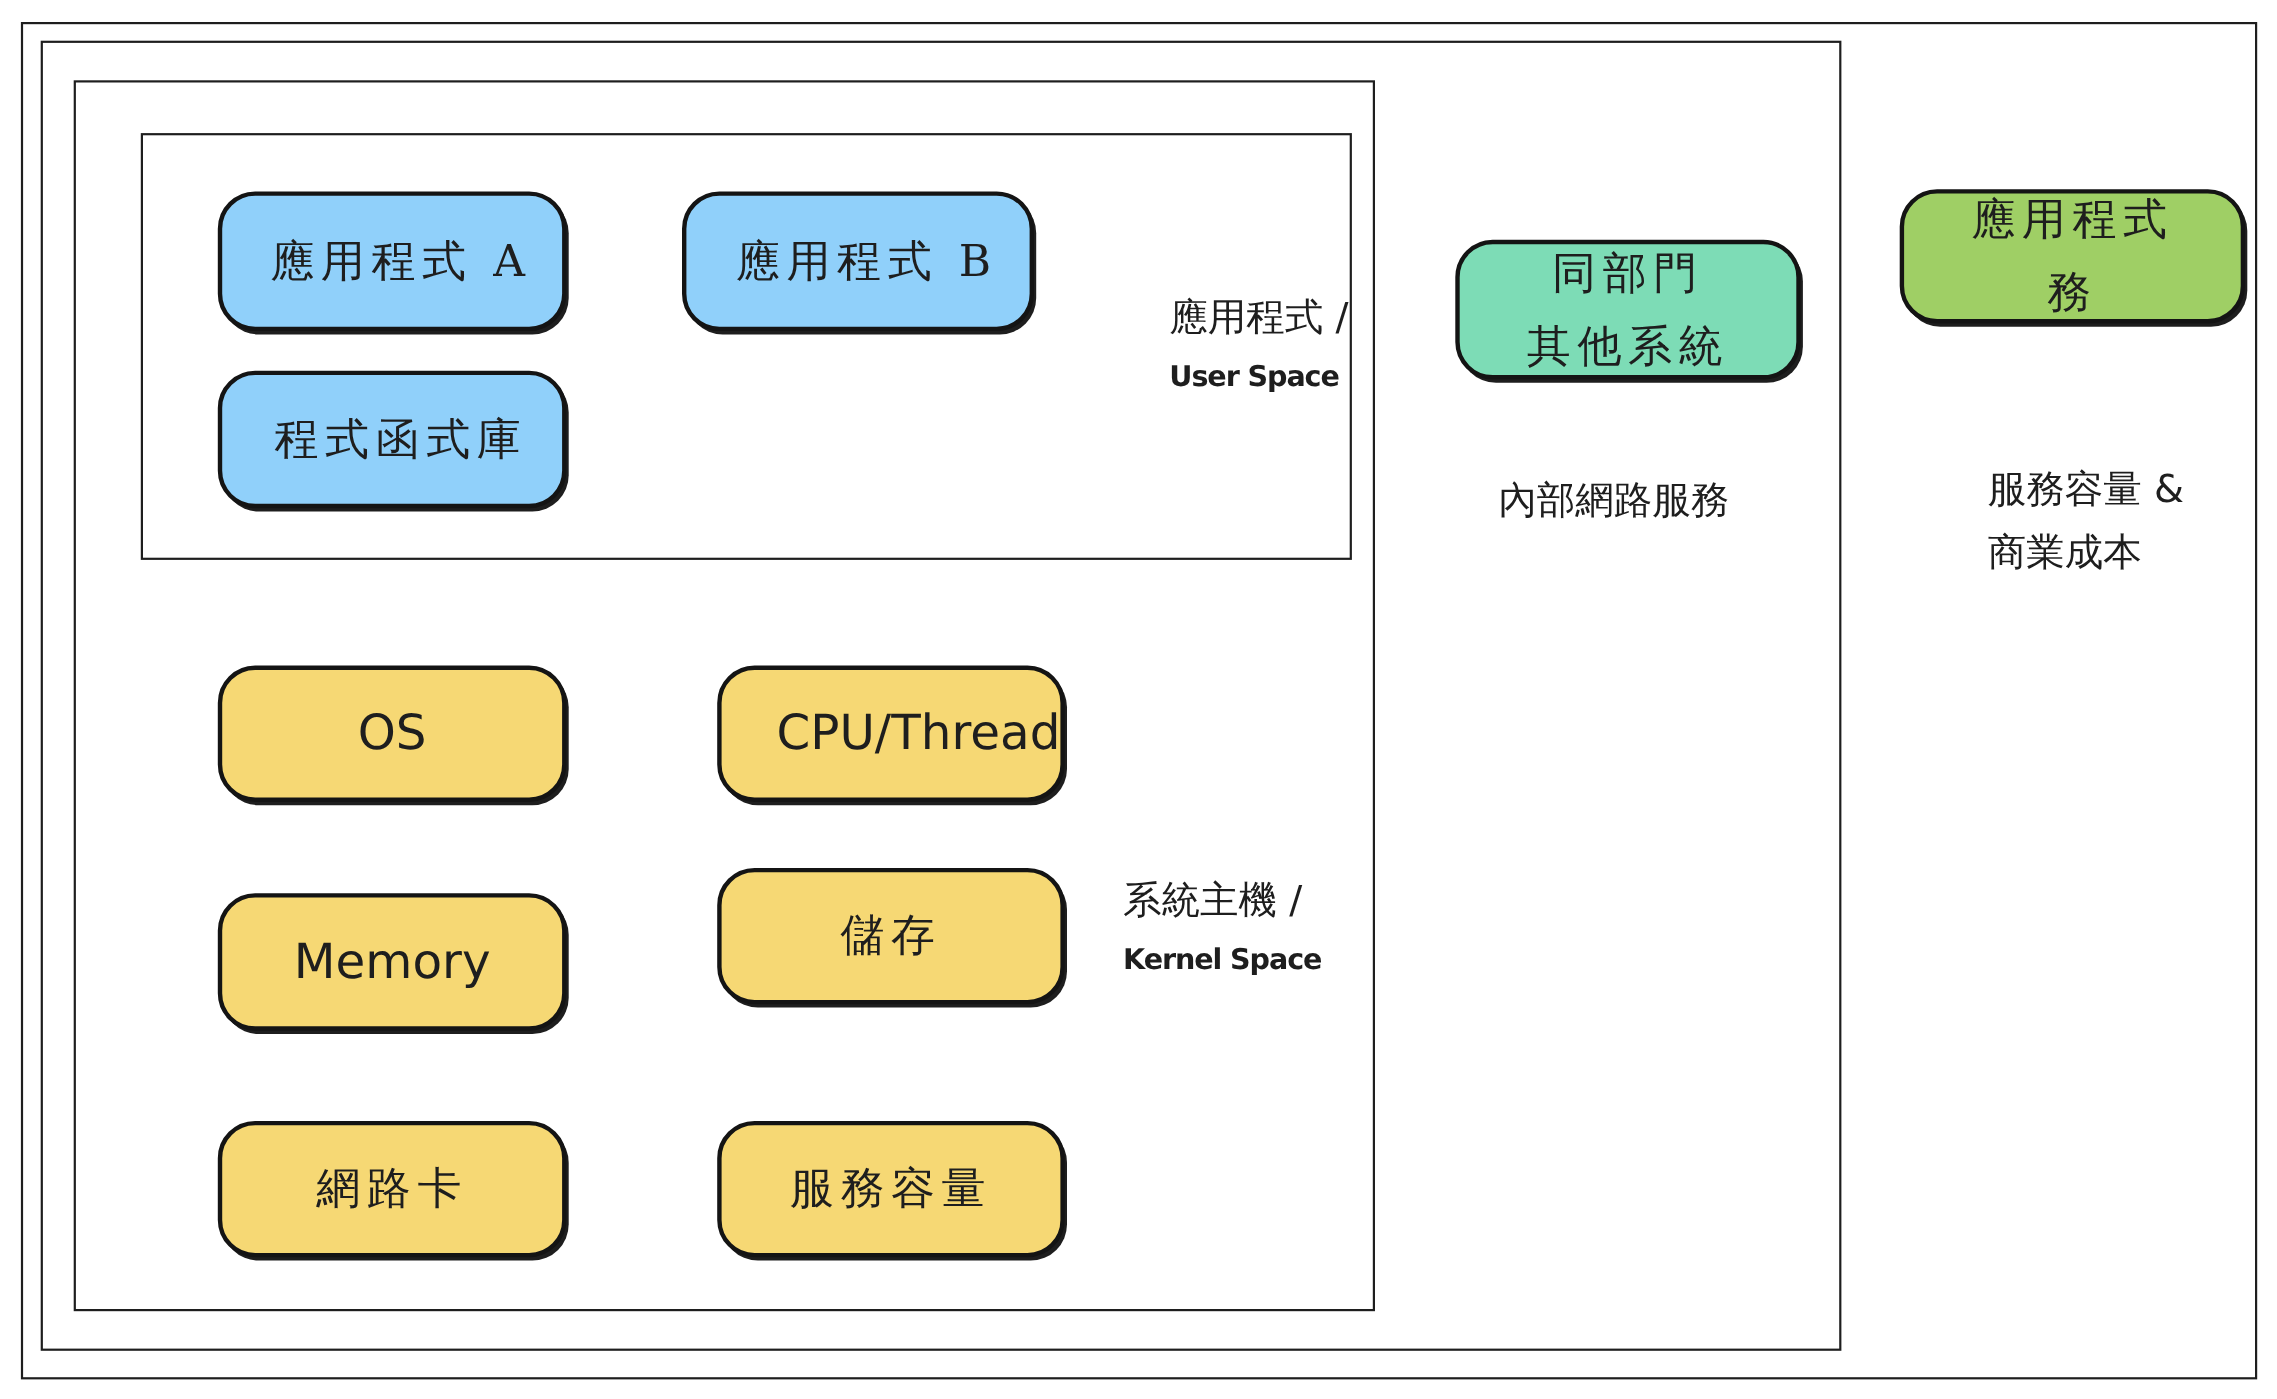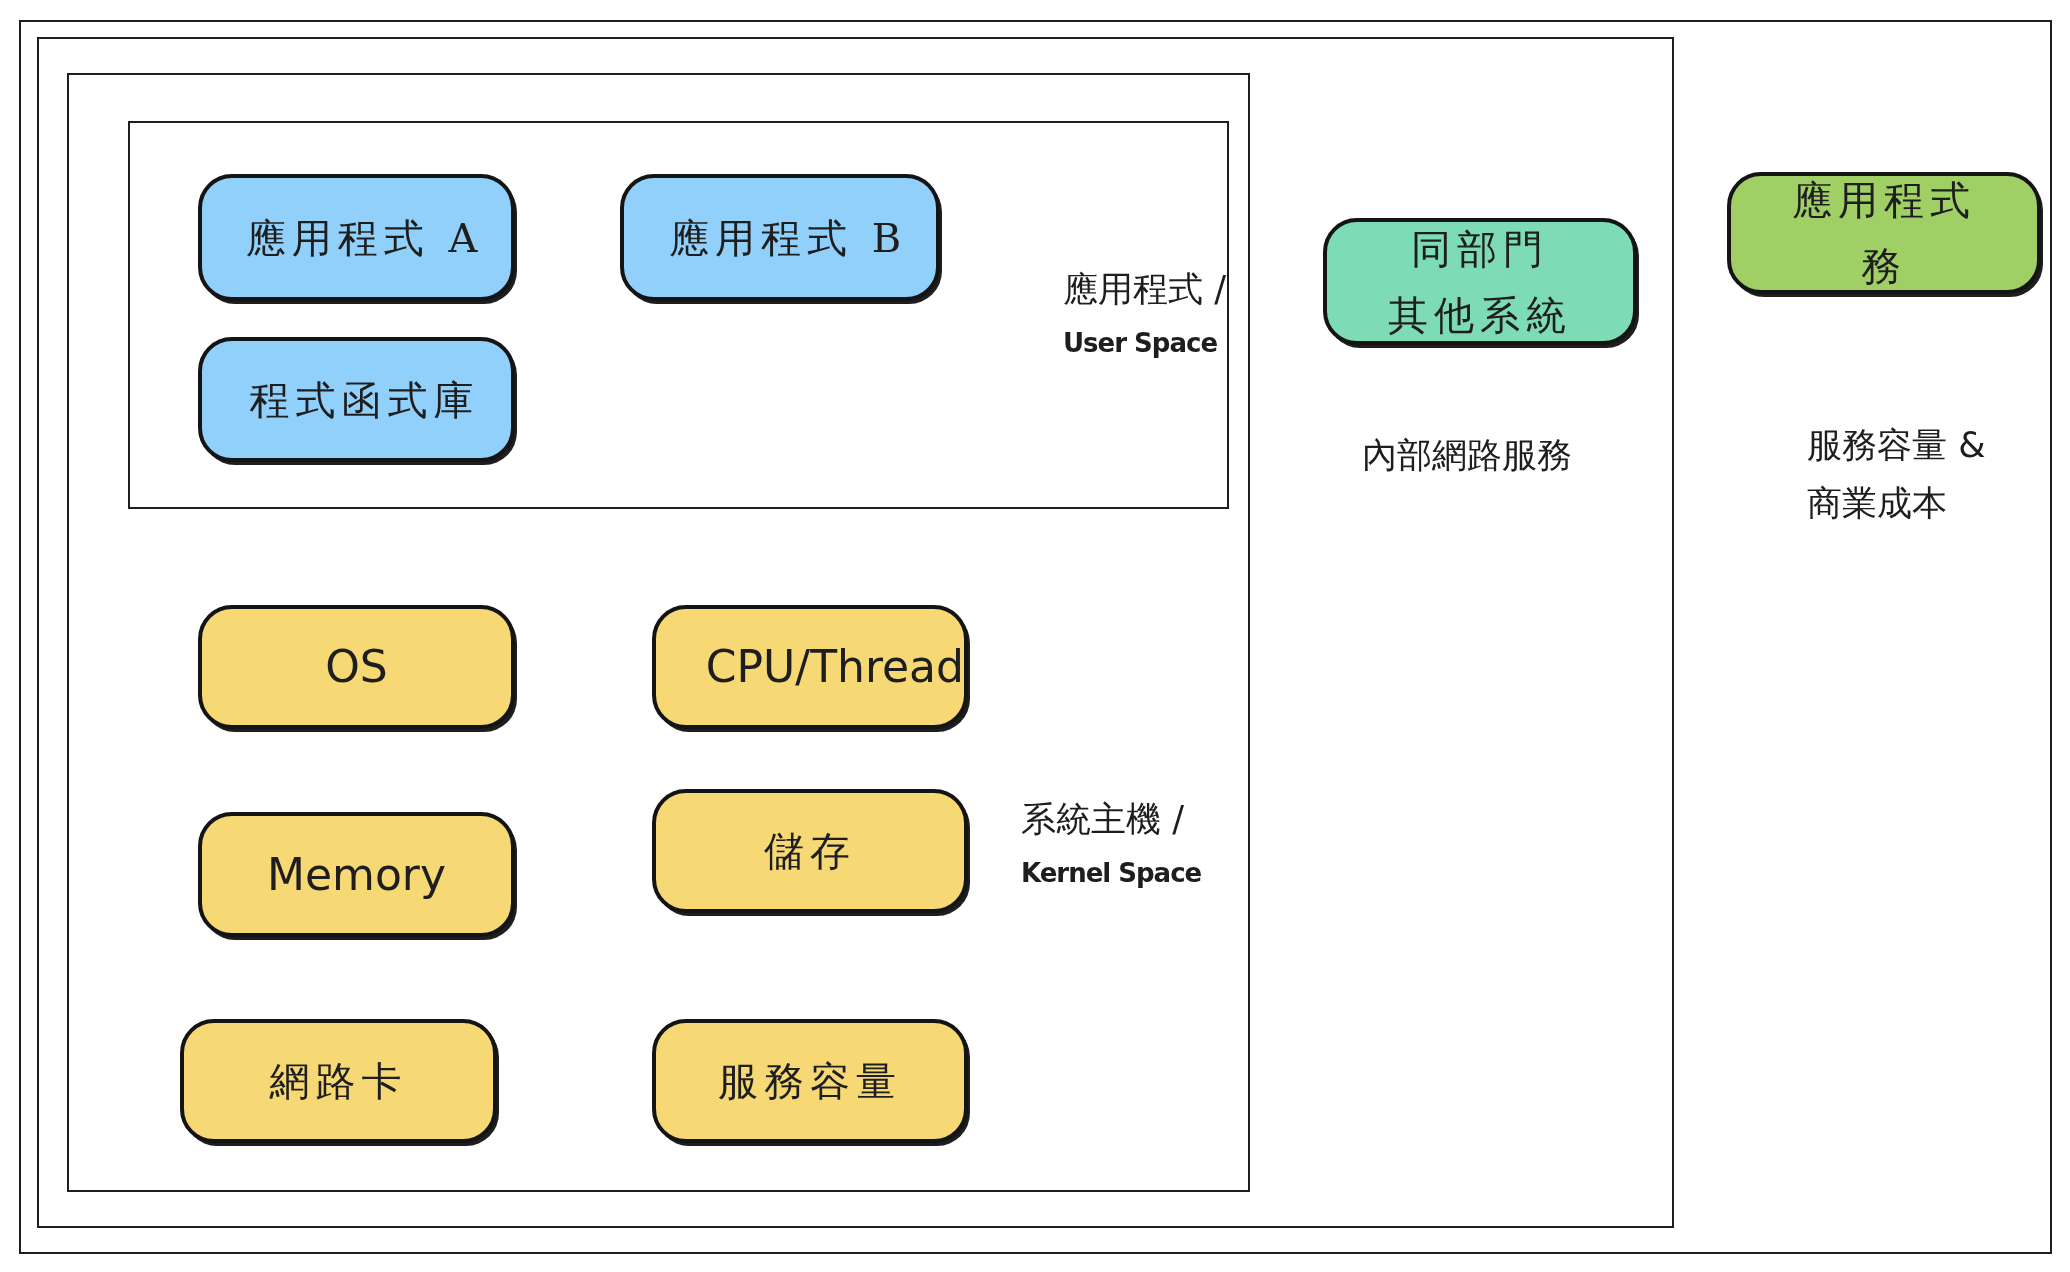--- a/index.html
+++ b/index.html
@@ -46,21 +46,21 @@
 </div>
 <div class="node yellow latin" style="left:652px; top:605px; width:316px; height:124px;justify-content:flex-end;">
   <span>CPU/Thread</span>
 </div>
 <div class="node yellow latin" style="left:198px; top:812px; width:317px; height:125px;">
   <span>Memory</span>
 </div>
 <div class="node yellow" style="left:652px; top:789px; width:316px; height:124px;">
   <span>儲存</span>
 </div>
-<div class="node yellow" style="left:180px; top:1019px; width:317px; height:124px;">
+<div class="node yellow" style="left:198px; top:1019px; width:317px; height:124px;">
   <span>網路卡</span>
 </div>
 <div class="node yellow" style="left:652px; top:1019px; width:316px; height:124px;">
   <span>服務容量</span>
 </div>
 
 <div class="label" style="left:1021px; top:792px;">
   <div>系統主機 /</div>
   <div class="bold">Kernel Space</div>
 </div>

